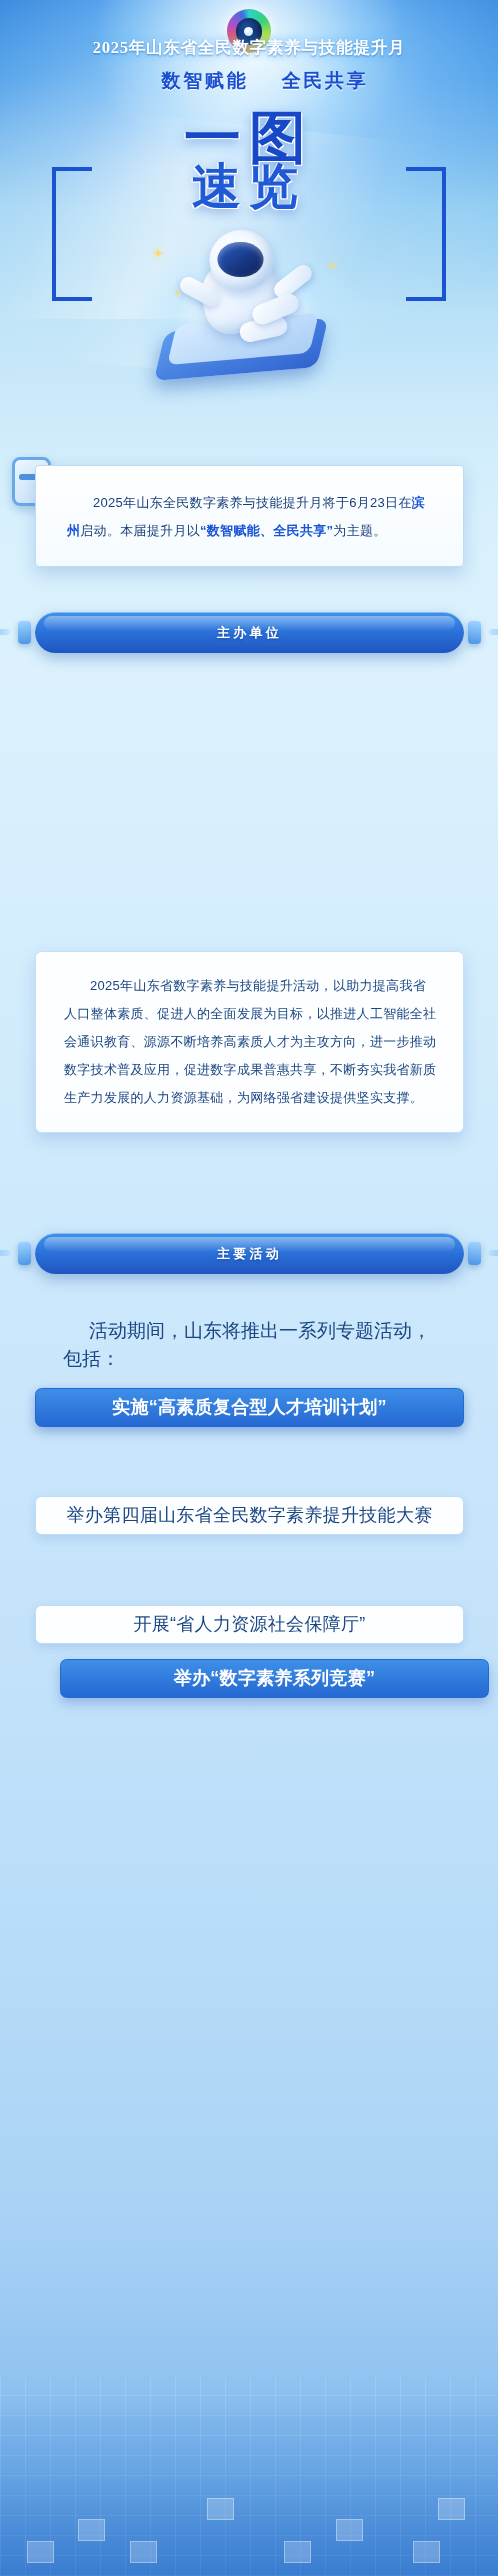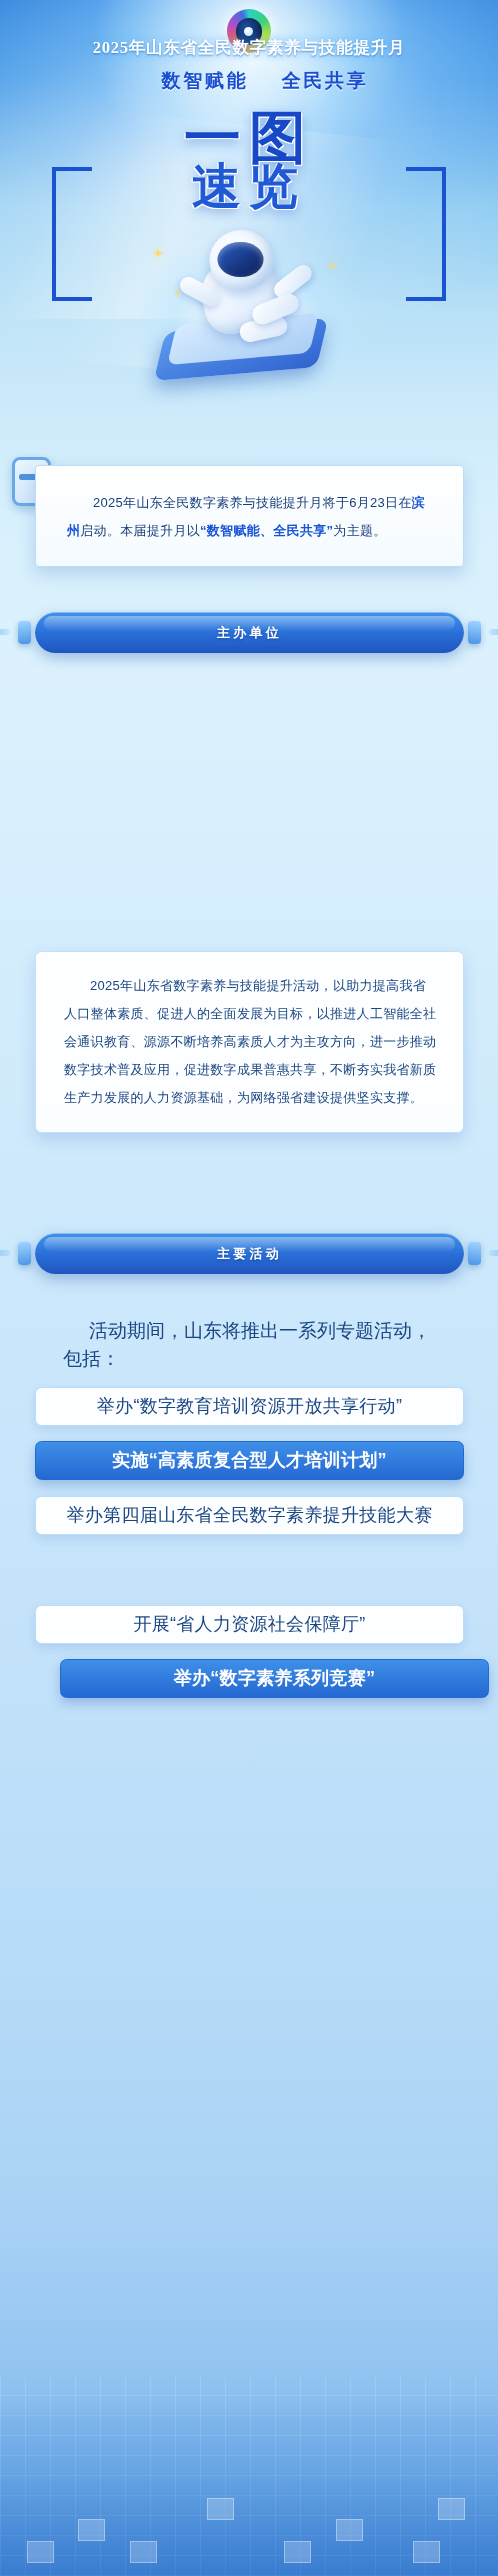--- a/index.html
+++ b/index.html
@@ -506,21 +506,21 @@
     <div class="dash r"></div>
     <div class="cap l"></div>
     <div class="cap r"></div>
     <div class="plate"></div>
     <div class="label">主要活动</div>
   </div>
 
   <div class="pill-lead" style="top:1317px;">活动期间，山东将推出一系列专题活动，包括：</div>
 
   <div class="pill light" style="top:1387px;">举办“数字教育培训资源开放共享行动”</div>
-  <div class="pill solid" style="top:1441px;">实施“高素质复合型人才培训计划”</div>
+  <div class="pill solid" style="top:1388px;">实施“高素质复合型人才培训计划”</div>
   <div class="pill light" style="top:1496px;">举办第四届山东省全民数字素养提升技能大赛</div>
   <div class="pill light" style="top:1605px;">开展“省人力资源社会保障厅”</div>
   <div class="pill solid" style="top:1659px;margin-left:25px;">举办“数字素养系列竞赛”</div>
 
   <div class="grid-bottom"></div>
   <div class="grid-blocks">
     <div class="blk" style="left:26.6px;  bottom:13.3px;  width:25px; height:20px;"></div>
     <div class="blk" style="left:78px; bottom:35px;  width:25px; height:20px;"></div>
     <div class="blk" style="left:130px; bottom:13.3px;  width:25px; height:20px;"></div>
     <div class="blk" style="left:207px; bottom:56px;  width:25px; height:20px;"></div>

